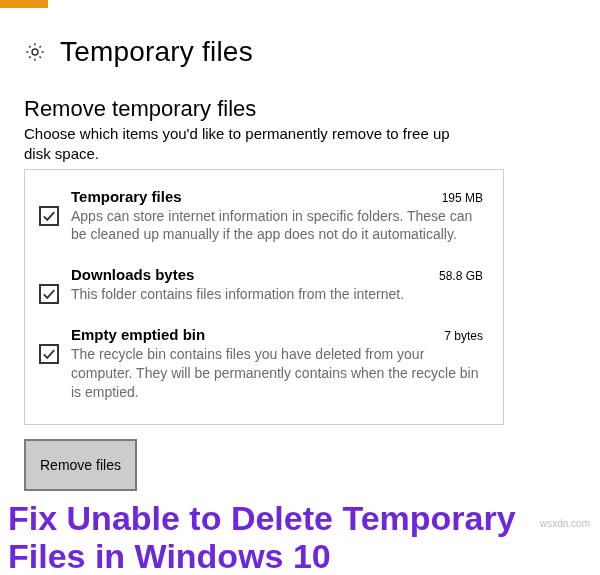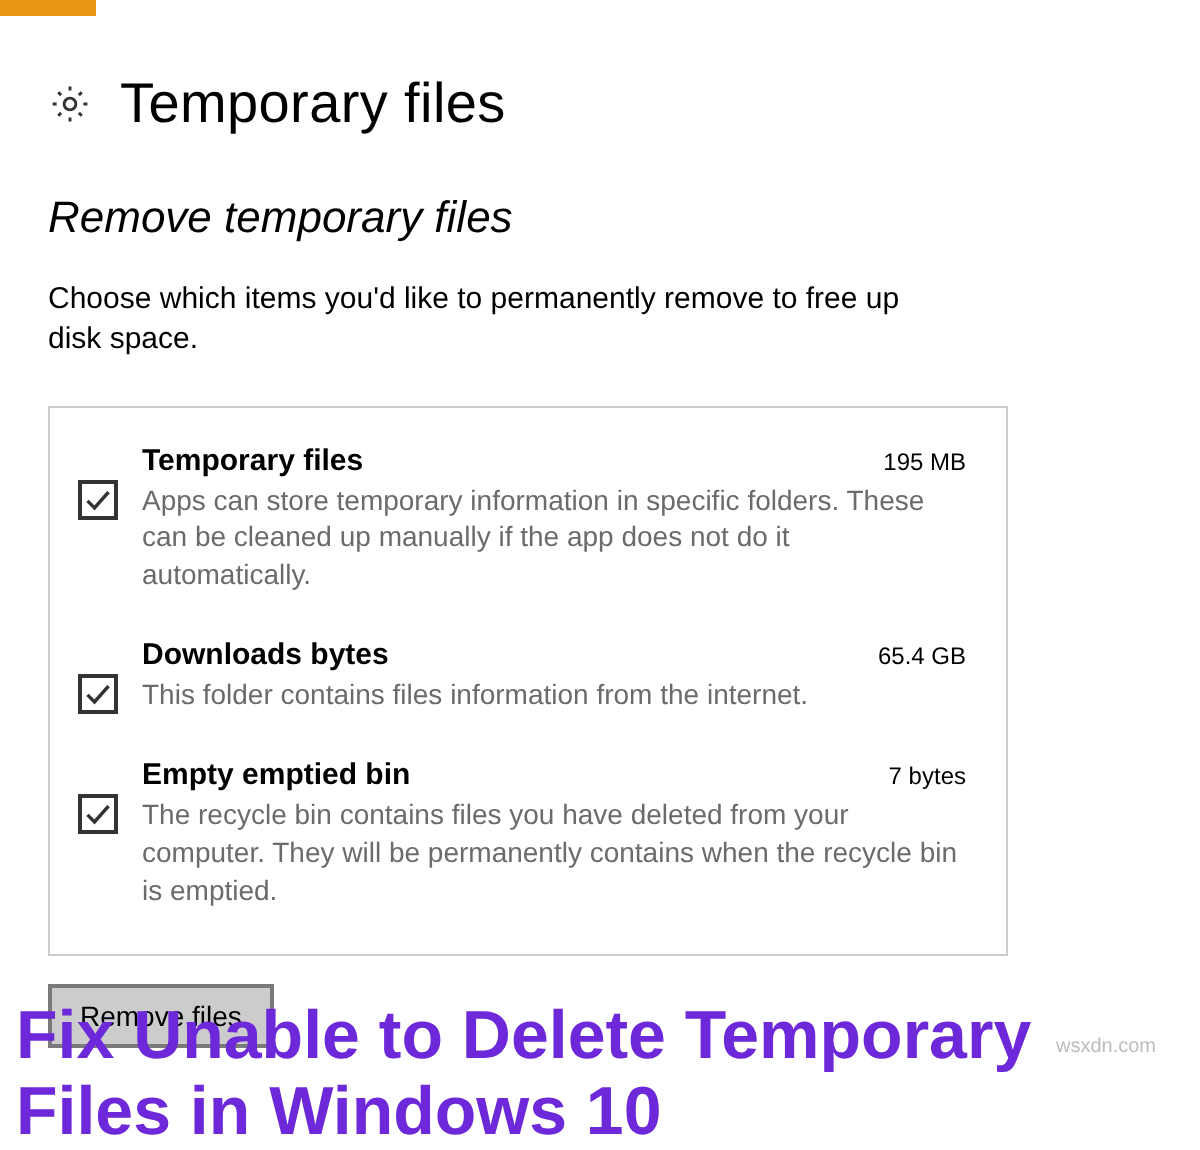--- a/index.html
+++ b/index.html
@@ -14,48 +14,48 @@
     }
     .top-accent {
       width: 48px;
       height: 8px;
       background: #e89613;
     }
     .content { padding: 18px 24px 0 24px; }
     .page-header { display: flex; align-items: center; gap: 14px; margin: 10px 0 28px 0; }
     .page-header .gear { width: 22px; height: 22px; color: #333; }
     .page-title { font-size: 28px; font-weight: 400; letter-spacing: 0.2px; }
-    .section-title { font-size: 22px; font-weight: 400; margin-bottom: 18px; font-style: italic; }
-    .section-desc { font-size: 15px; line-height: 1.35; margin-bottom: 22px; max-width: 445px; }
+    .section-title { font-size: 22px; font-weight: 400; margin-bottom: 2px; }
+    .section-desc { font-size: 15px; line-height: 1.35; margin-bottom: 4px; max-width: 445px; }
     .items-box { border: 1px solid #ccc; padding: 10px 16px 10px 10px; width: 480px; }
     .item { display: flex; align-items: flex-start; gap: 12px; padding: 8px 4px 12px 4px; }
     .item + .item { padding-top: 10px; }
     .checkbox {
       width: 20px; height: 20px; border: 2px solid #333; flex: 0 0 auto;
       margin-top: 18px; display: flex; align-items: center; justify-content: center;
       cursor: pointer;
     }
     .checkbox svg { width: 14px; height: 14px; stroke: #333; }
     .item-body { flex: 1; }
     .item-headline { display: flex; justify-content: space-between; align-items: baseline; gap: 12px; }
     .item-title { font-size: 15px; font-weight: 700; }
     .item-size { font-size: 12px; }
     .item-desc { font-size: 14px; color: #6b6b6b; line-height: 1.35; margin-top: 2px; }
     .actions { margin-top: 14px; }
     .remove-btn {
-      font-family: inherit; font-size: 14px; padding: 6px 14px;
+      font-family: inherit; font-size: 14px; padding: 16px 14px;
       background: #ccc; border: 2px solid #7a7a7a; cursor: pointer;
     }
     .caption {
       position: absolute; left: 0; right: 0; bottom: 0;
       font-size: 34px; font-weight: 700;
       color: #6d28d9; line-height: 1.1; padding: 4px 8px 0 8px;
     }
     .watermark {
-      position: absolute; right: 22px; bottom: 46px;
+      position: absolute; right: 10px; bottom: 46px;
       font-size: 10px; color: #bcbcbc; margin-top: 20px;
     }
   </style>
 </head>
 <body>
 
 <div class="top-accent"></div>
 
 <div class="content">
   <div class="page-header">
@@ -77,34 +77,34 @@
       <div class="checkbox">
         <svg viewBox="0 0 16 16" fill="none" stroke-width="2">
             <path d="M2 8.5 6 12.5 14 3.5"></path>
           </svg>
       </div>
       <div class="item-body">
         <div class="item-headline">
           <div class="item-title">Temporary files</div>
           <div class="item-size">195 MB</div>
         </div>
-        <div class="item-desc">Apps can store temporary information in specific folders. These can be cleaned up manually if the app does not do it automatically.</div>
+        <div class="item-desc">Apps can store internet information in specific folders. These can be cleaned up manually if the app does not do it automatically.</div>
       </div>
     </div>
 
     <div class="item">
       <div class="checkbox">
         <svg viewBox="0 0 16 16" fill="none" stroke-width="2">
             <path d="M2 8.5 6 12.5 14 3.5"></path>
           </svg>
       </div>
       <div class="item-body">
         <div class="item-headline">
           <div class="item-title">Downloads bytes</div>
-          <div class="item-size">65.4 GB</div>
+          <div class="item-size">58.8 GB</div>
         </div>
         <div class="item-desc">This folder contains files information from the internet.</div>
       </div>
     </div>
 
     <div class="item">
       <div class="checkbox">
         <svg viewBox="0 0 16 16" fill="none" stroke-width="2">
             <path d="M2 8.5 6 12.5 14 3.5"></path>
           </svg>

